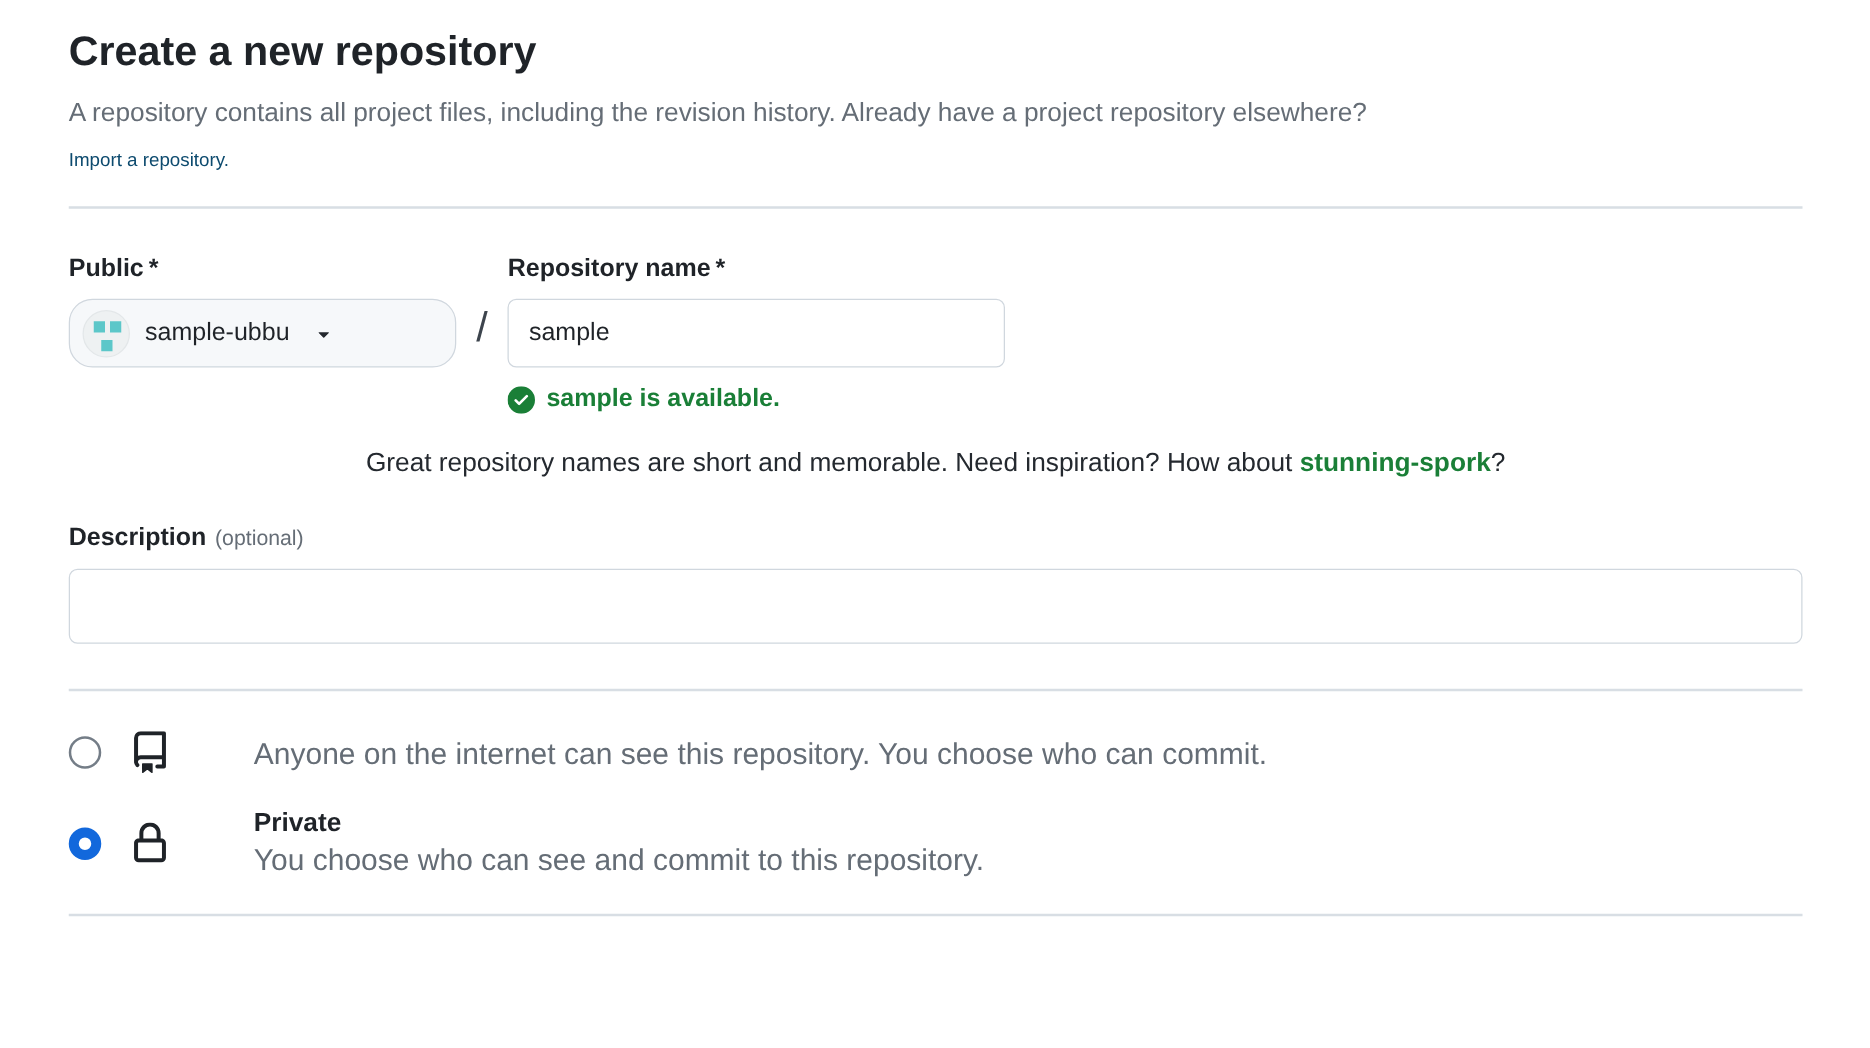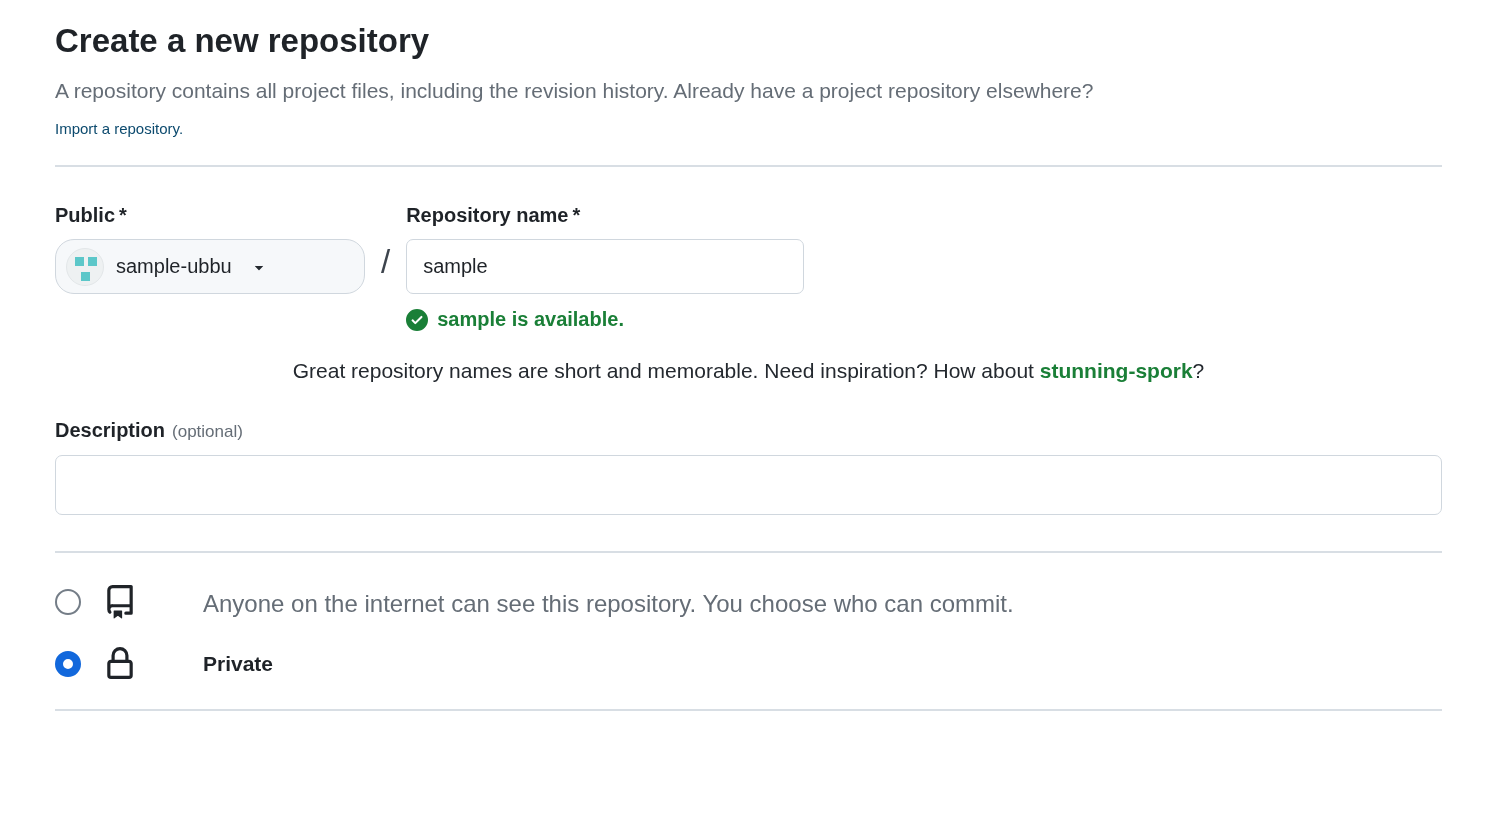--- a/index.html
+++ b/index.html
@@ -159,20 +159,21 @@
 
     <div class="vis-row">
       <span class="radio checked"></span>
       <span class="vis-icon">
         <svg width="34" height="34" viewBox="0 0 16 16" fill="#1f2328" aria-hidden="true">
           <path d="M4 4a4 4 0 0 1 8 0v2h.25c.966 0 1.75.784 1.75 1.75v5.5A1.75 1.75 0 0 1 12.25 15h-8.5A1.75 1.75 0 0 1 2 13.25v-5.5C2 6.784 2.784 6 3.75 6H4Zm8.25 3.5h-8.5a.25.25 0 0 0-.25.25v5.5c0 .138.112.25.25.25h8.5a.25.25 0 0 0 .25-.25v-5.5a.25.25 0 0 0-.25-.25ZM10.5 6V4a2.5 2.5 0 1 0-5 0v2Z"></path>
         </svg>
       </span>
       <span class="vis-text">
         <div class="vis-title">Private</div>
+        <div class="vis-desc">You choose who can see and commit to this repository.</div>
       </span>
     </div>
 
   </div>
 
   <hr class="bottom-divider">
 
 </div>
 
 </body></html>

